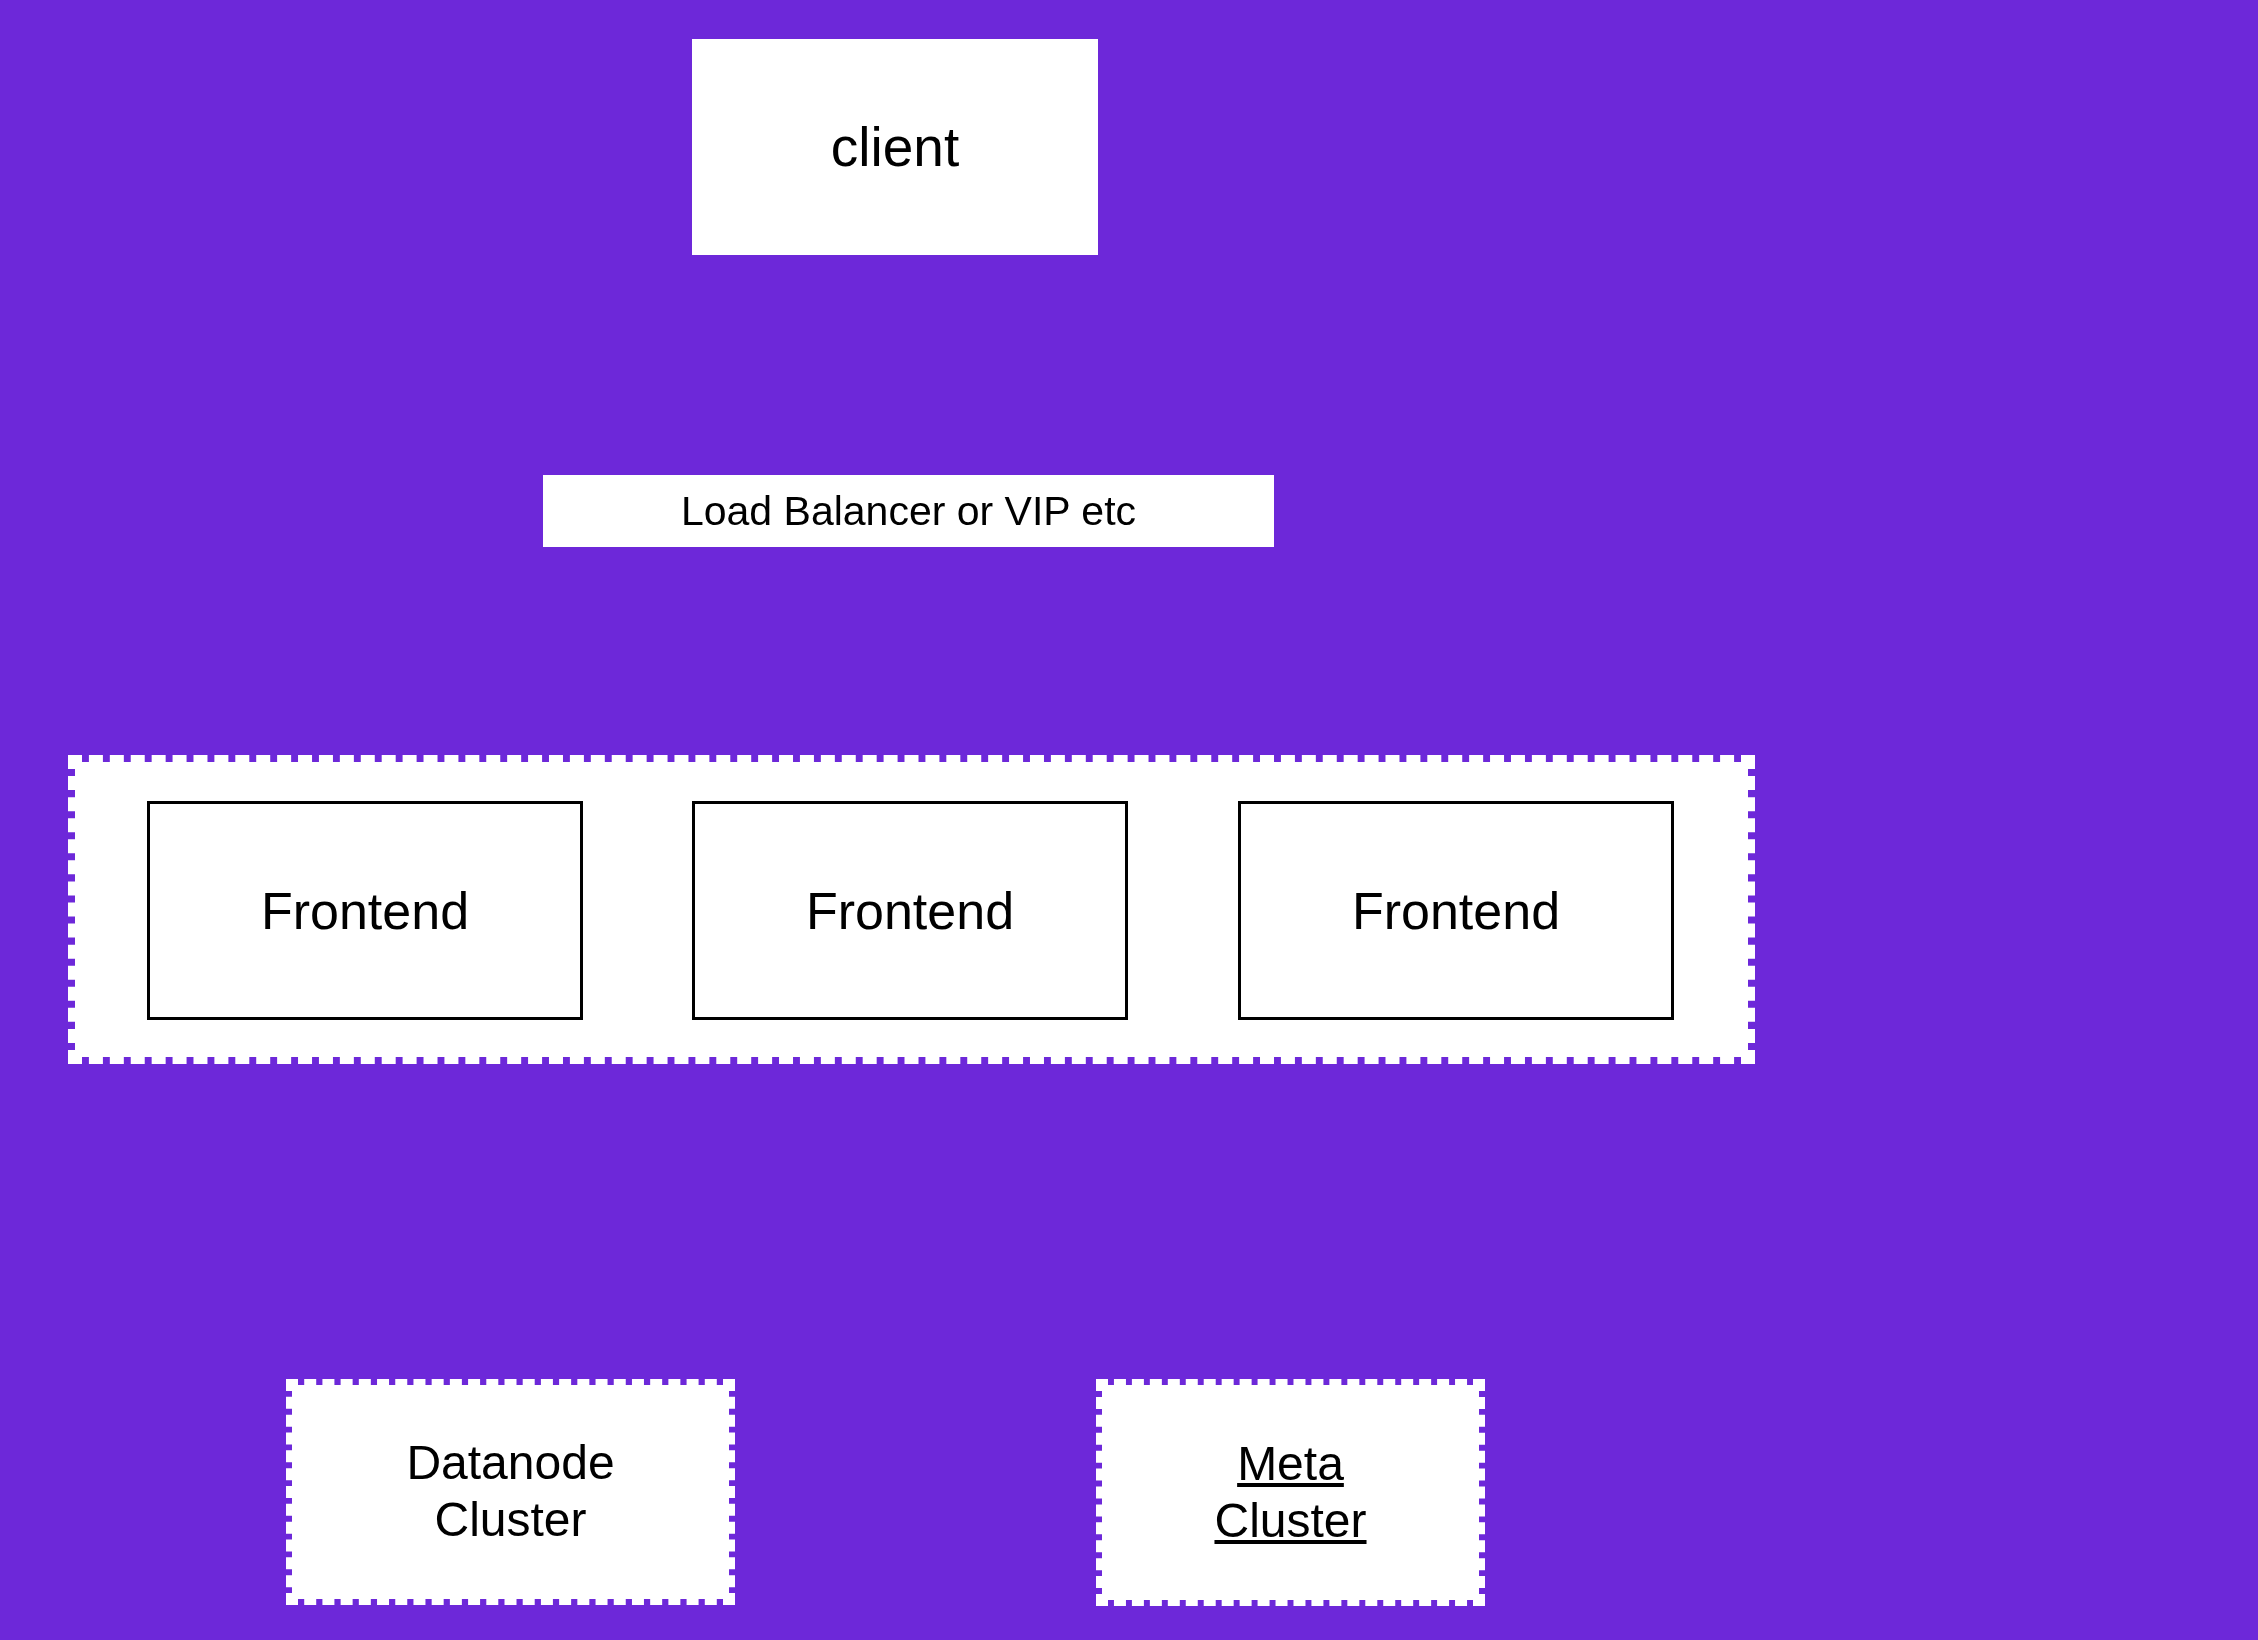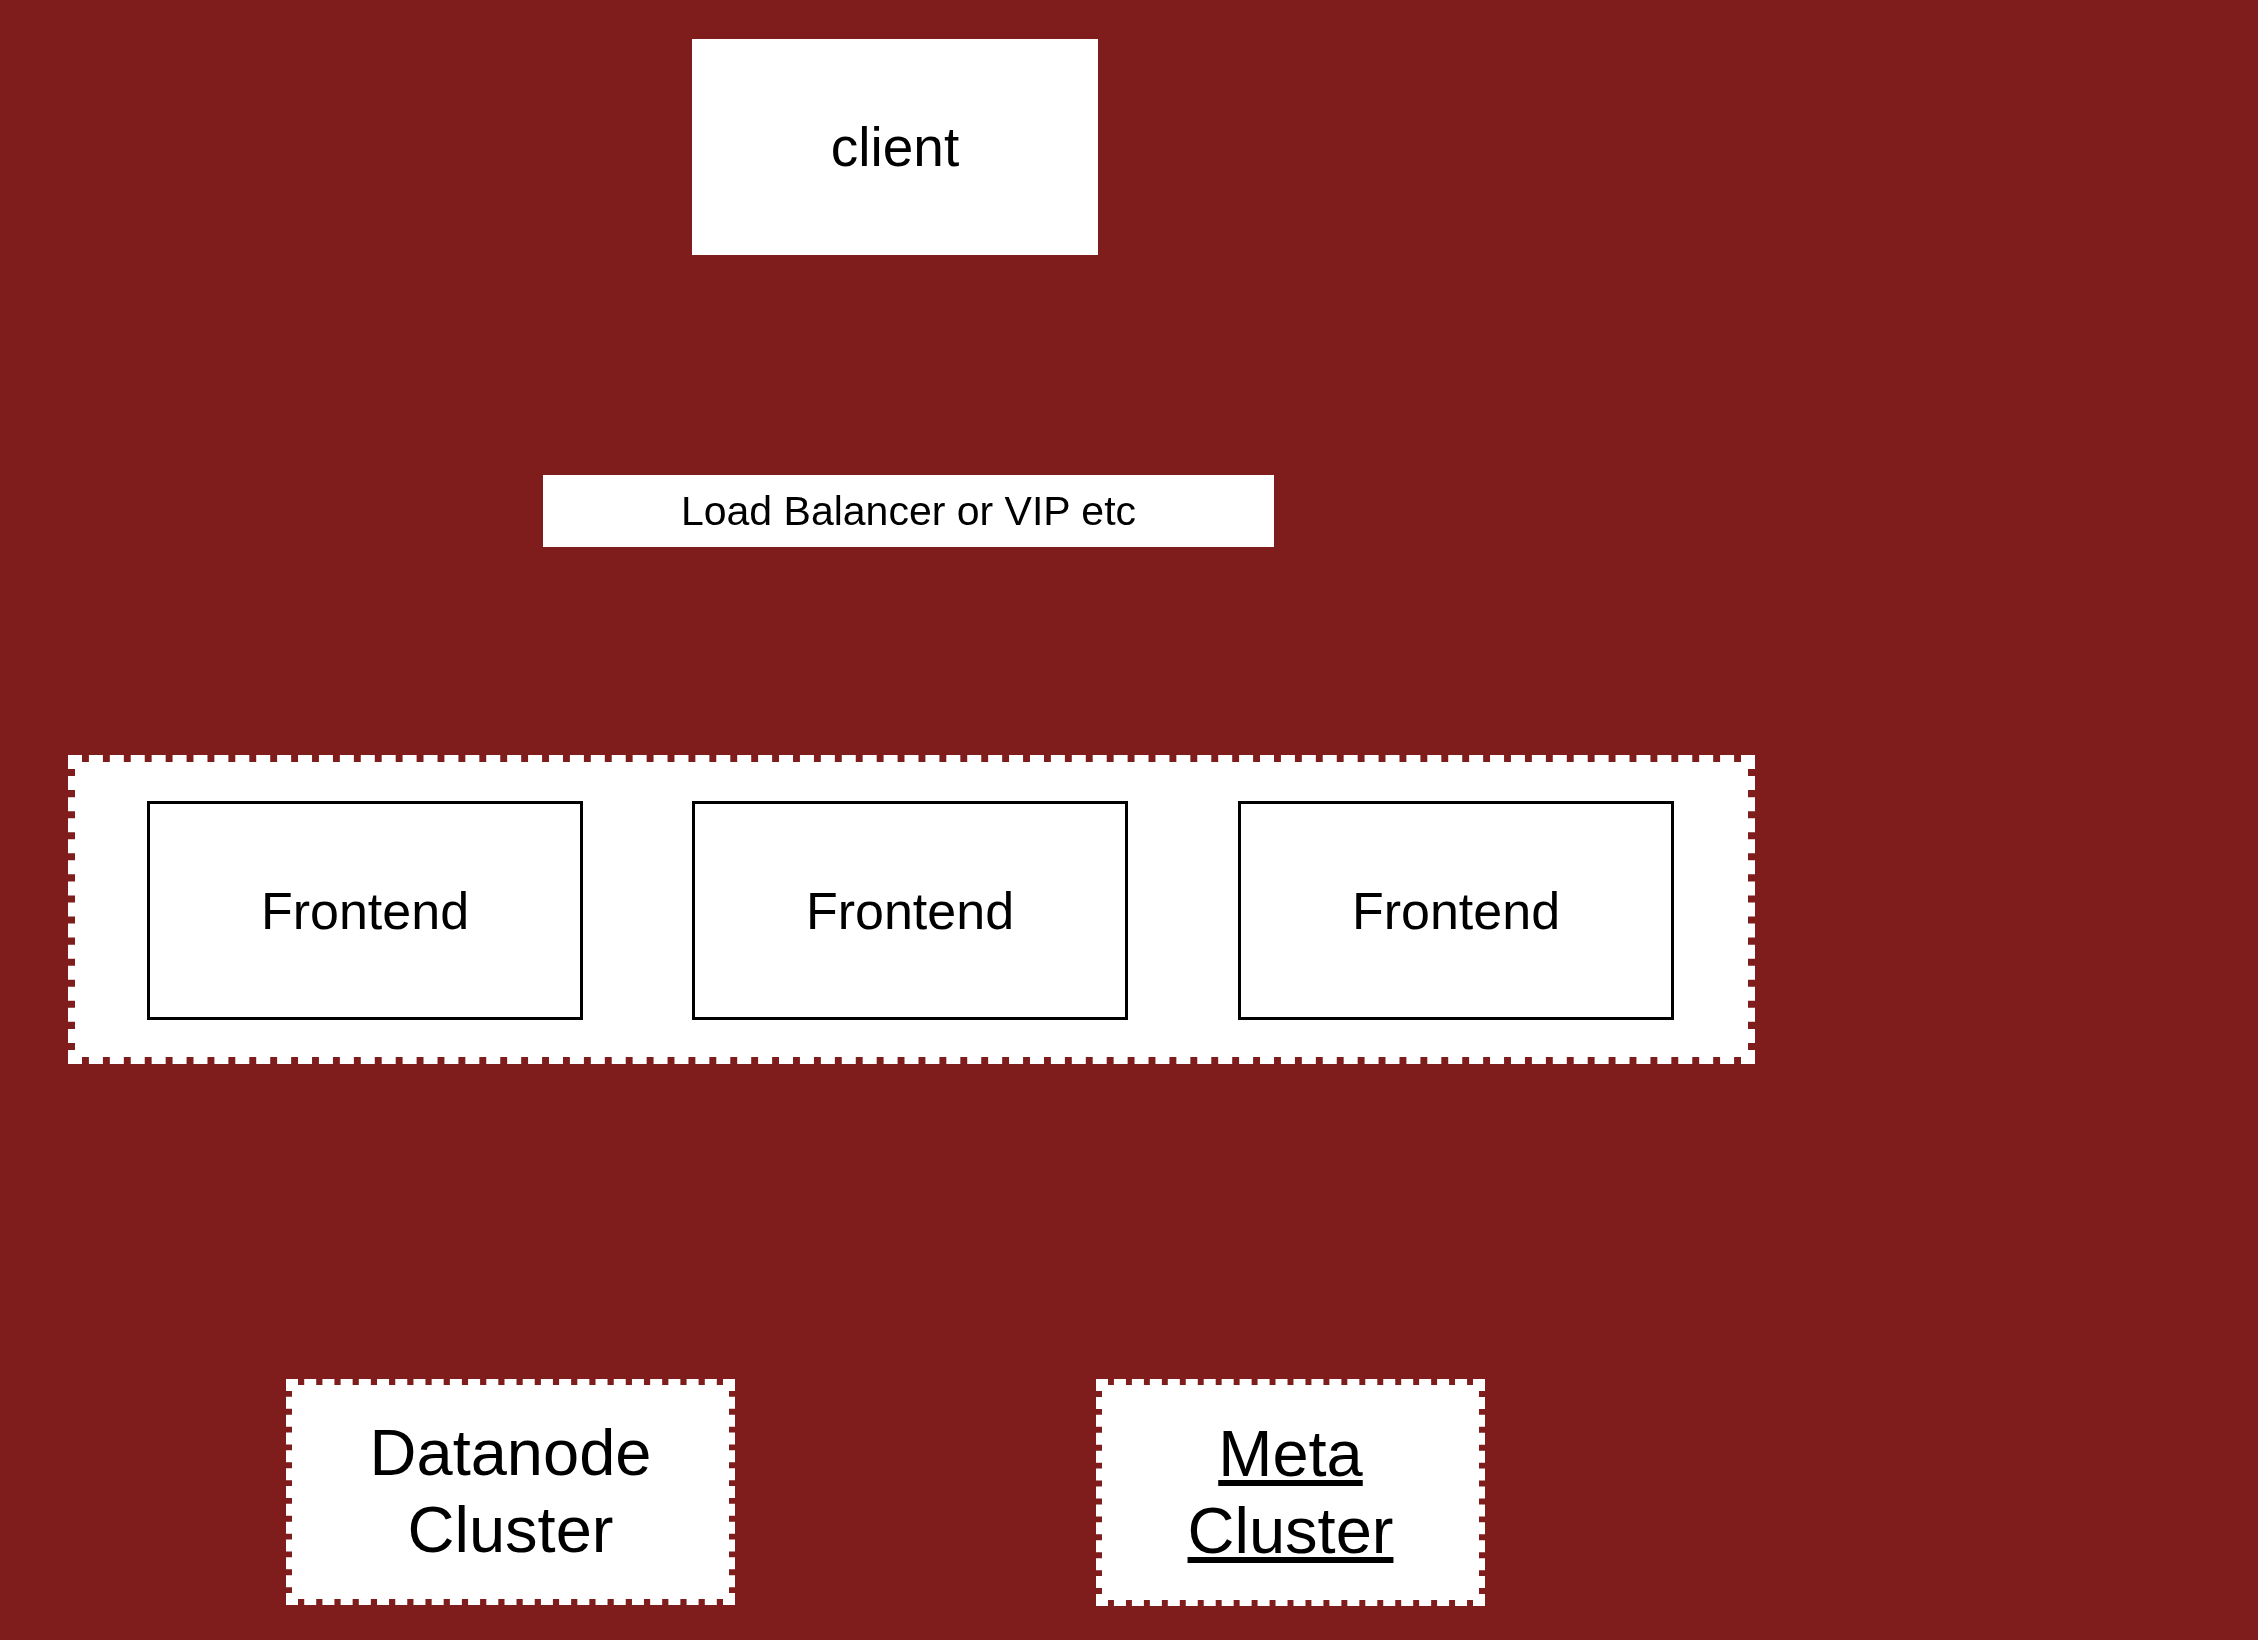--- a/index.html
+++ b/index.html
@@ -8,21 +8,21 @@
     padding: 0;
     background: #000000;
   }
   body {
     font-family: "Liberation Sans", sans-serif;
   }
   #canvas {
     position: relative;
     width: 2258px;
     height: 1640px;
-    background: #7f1d1d;
+    background: #6d28d9;
     overflow: hidden;
   }
   .node {
     position: absolute;
     box-sizing: border-box;
     display: flex;
     align-items: center;
     justify-content: center;
     text-align: center;
     color: #000000;
@@ -100,21 +100,21 @@
   
   .cluster-box {
     position: absolute;
     box-sizing: border-box;
     background: #ffffff;
     display: flex;
     align-items: center;
     justify-content: center;
     text-align: center;
     color: #000000;
-    font-size: 65px;
+    font-size: 48px;
     line-height: 1.18;
     white-space: pre-line;
   }
   .cluster-box::before {
     content: "";
     position: absolute;
     left: -6.4px;
     top: -6.4px;
     right: -6.4px;
     bottom: -6.4px;

